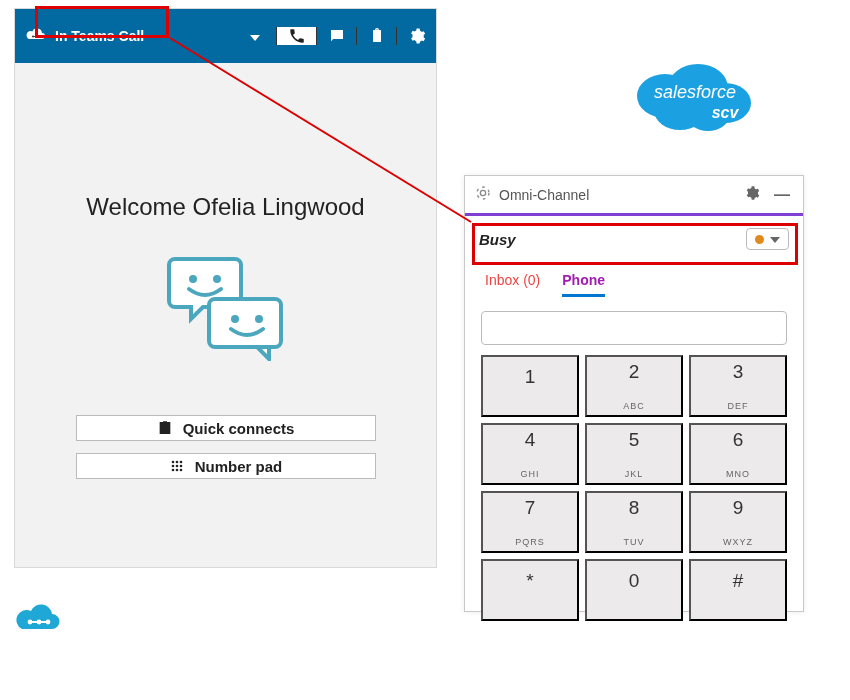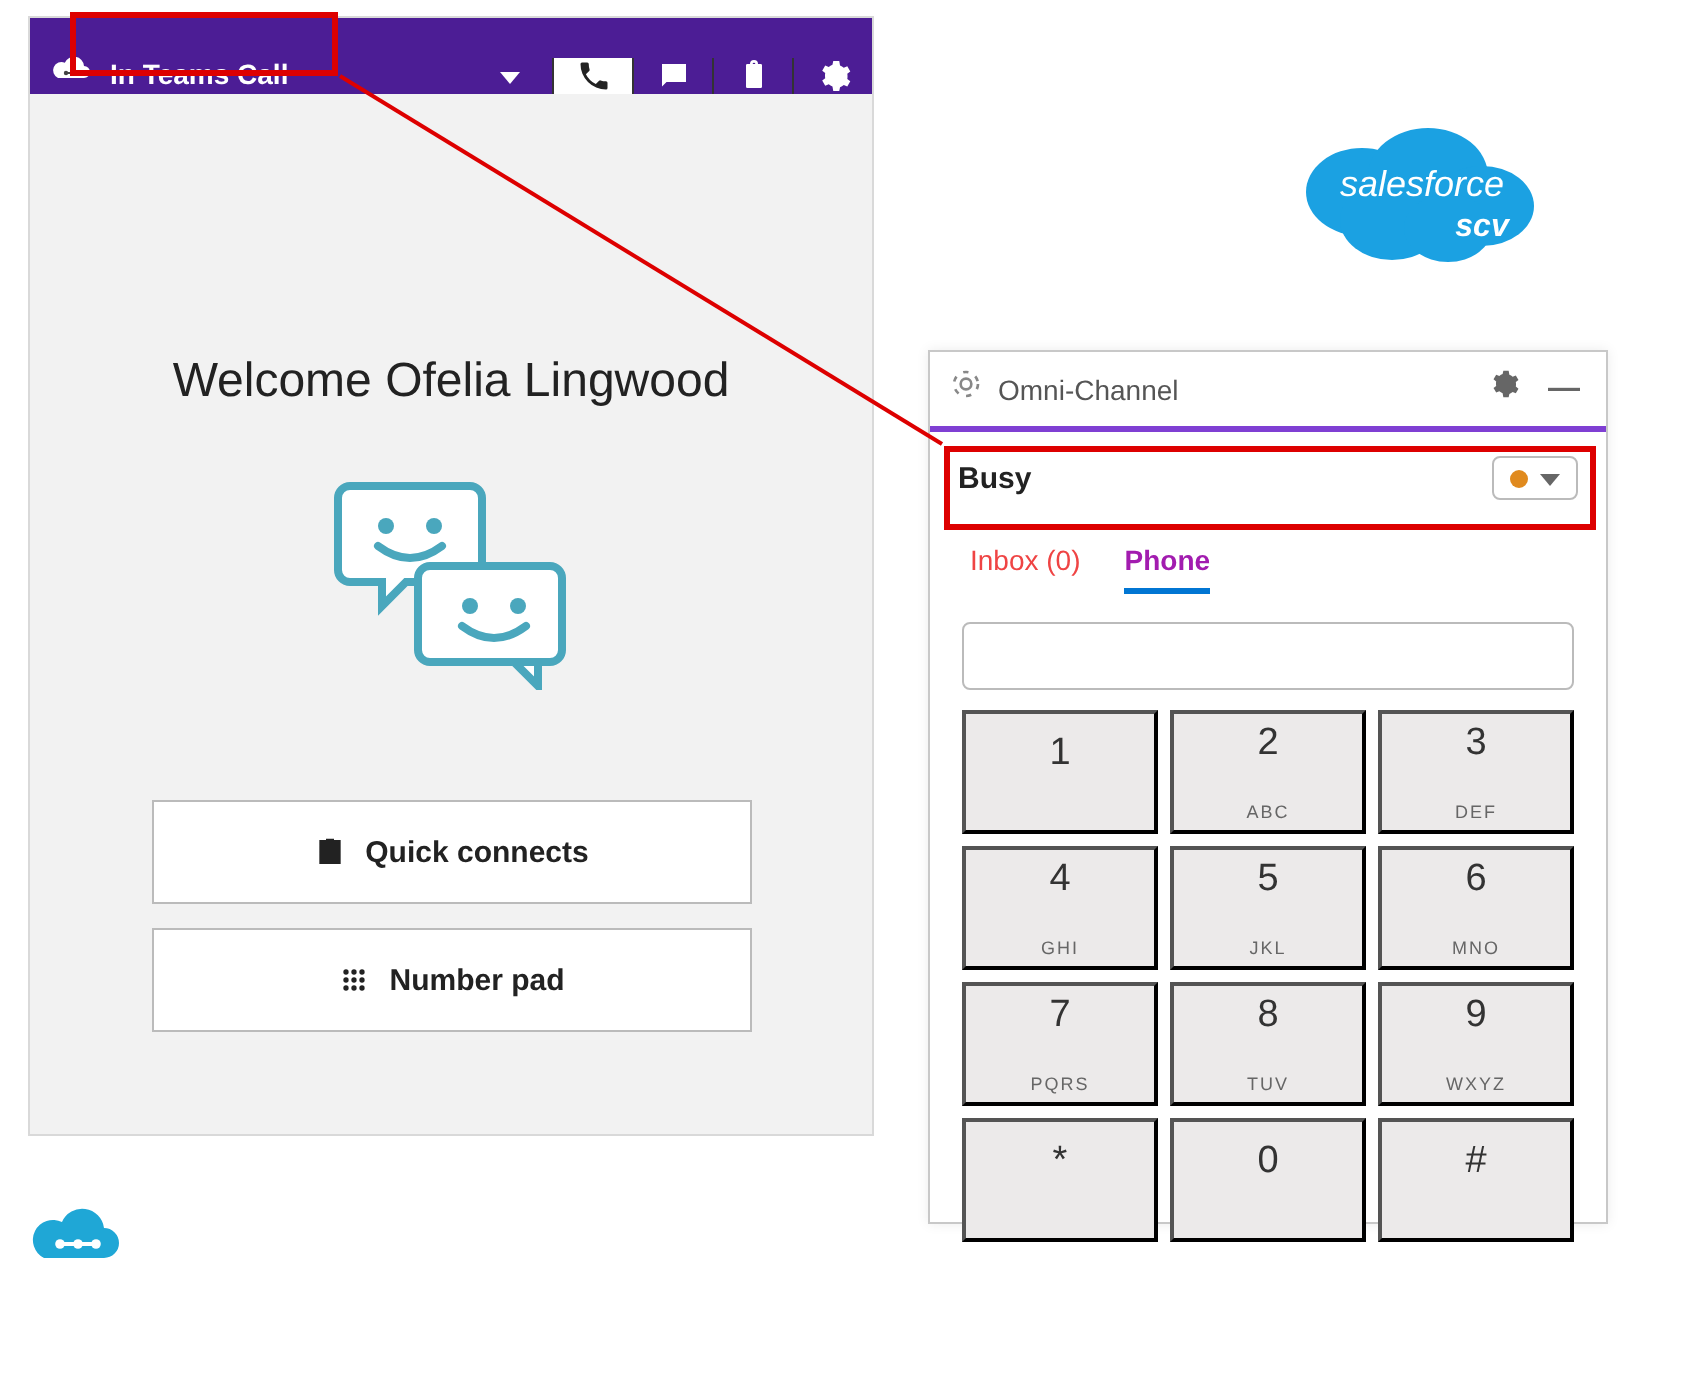--- a/index.html
+++ b/index.html
@@ -1,54 +1,54 @@
 <!DOCTYPE html>
 <html><head>
 <meta charset="utf-8">
 <style>
   * { box-sizing: border-box; margin: 0; padding: 0; font-family: "Segoe UI", Arial, sans-serif; }
   body { width: 850px; height: 700px; background: #fff; position: relative; }
 
   
   .connect-panel { position: absolute; left: 14px; top: 8px; width: 423px; height: 560px;
     background: #f2f2f2; border: 1px solid #d9d9d9; }
-  .connect-header { height: 38px; background: #4c1d95; display: flex; align-items: flex-end; }
+  .connect-header { height: 54px; background: #0369a1; display: flex; align-items: center; }
   .connect-status { display: flex; align-items: center; gap: 8px; padding: 0 10px; flex: 1; color: #fff; }
   .connect-status-text { font-weight: 600; font-size: 14px; }
   .connect-dropdown-btn { width: 42px; display:flex; align-items:center; justify-content:center; color:#fff; }
   .connect-tabs { display: flex; }
   .connect-tab { width: 40px; display:flex; align-items:center; justify-content:center; color:#fff;
     border-left: 1px solid #333; }
   .connect-tab.active { background: #fff; color: #222; }
   .connect-body { padding: 40px 0 0 0; text-align: center; }
   .welcome-text { font-size: 24px; color: #222; margin-top: 90px; margin-bottom: 30px; }
   .chat-bubbles { margin: 0 auto 50px auto; }
   .connect-btn { display:flex; align-items:center; justify-content:center; gap:10px;
-    width: 300px; height: 52px; margin: 0 auto 12px auto; background:#fff;
+    width: 300px; height: 26px; margin: 0 auto 12px auto; background:#fff;
     border:1px solid #bbb; font-size:15px; font-weight:600; color:#222; }
 
   
   .red-box-status { position:absolute; left:35px; top:6px; width:134px; height:32px; border:3px solid #dd0000; }
 
   
   .amz-logo { position:absolute; left:14px; top:600px; display:flex; align-items:center; gap:10px; }
   .amz-logo-text { font-weight:800; color:#0e1e3a; font-size:17px; line-height:1.05; }
 
   
-  .sf-logo { position:absolute; left:636px; top:48px; }
+  .sf-logo { position:absolute; left:620px; top:48px; }
 
   
   .omni-panel { position:absolute; left:464px; top:175px; width:340px; height:437px;
     background:#fff; border:1px solid #c8c8c8; box-shadow:0 0 6px rgba(0,0,0,0.08); }
   .omni-header { height:40px; display:flex; align-items:center; padding:0 10px; gap:8px;
     border-bottom:3px solid #7f3fd3; }
   .omni-title { flex:1; color:#555; font-size:14px; }
   .omni-header .icon-btn { color:#666; width:22px; text-align:center; }
   .omni-status-row { display:flex; align-items:center; justify-content:space-between;
-    padding:12px 14px; }
+    padding:12px 14px;font-style:italic; }
   .omni-status-label { font-weight:700; font-size:15px; color:#222; }
   .omni-status-pill { display:flex; align-items:center; gap:6px; border:1px solid #bbb; border-radius:4px;
     padding:3px 8px; font-size:12px; color:#444; }
   .status-dot { width:9px; height:9px; border-radius:50%; background:#e08a1e; }
   
   .red-box-omni { position:absolute; left:7px; top:47px; width:326px; height:42px; border:3px solid #dd0000; }
 
   .omni-tabs { display:flex; gap:22px; padding:0 20px; margin-top:10px; font-size:14px; }
   .omni-tab { padding-bottom:6px; color:#ef4444; }
   .omni-tab.active { font-weight:700; color:#a21caf; border-bottom:3px solid #0176d3; }

